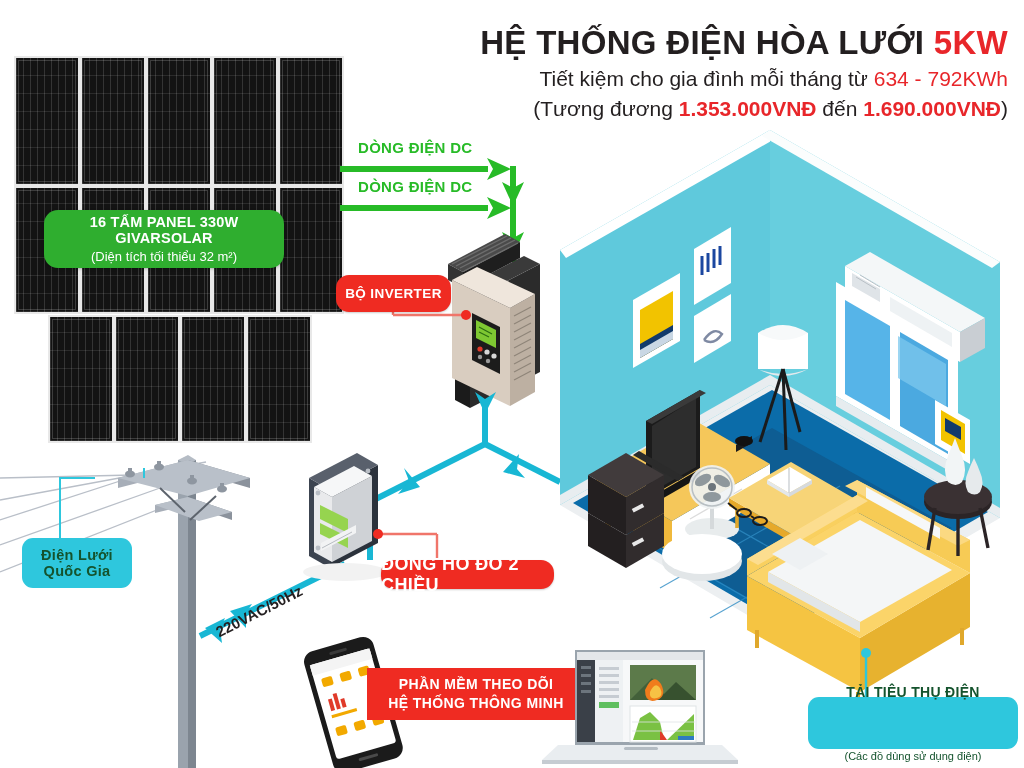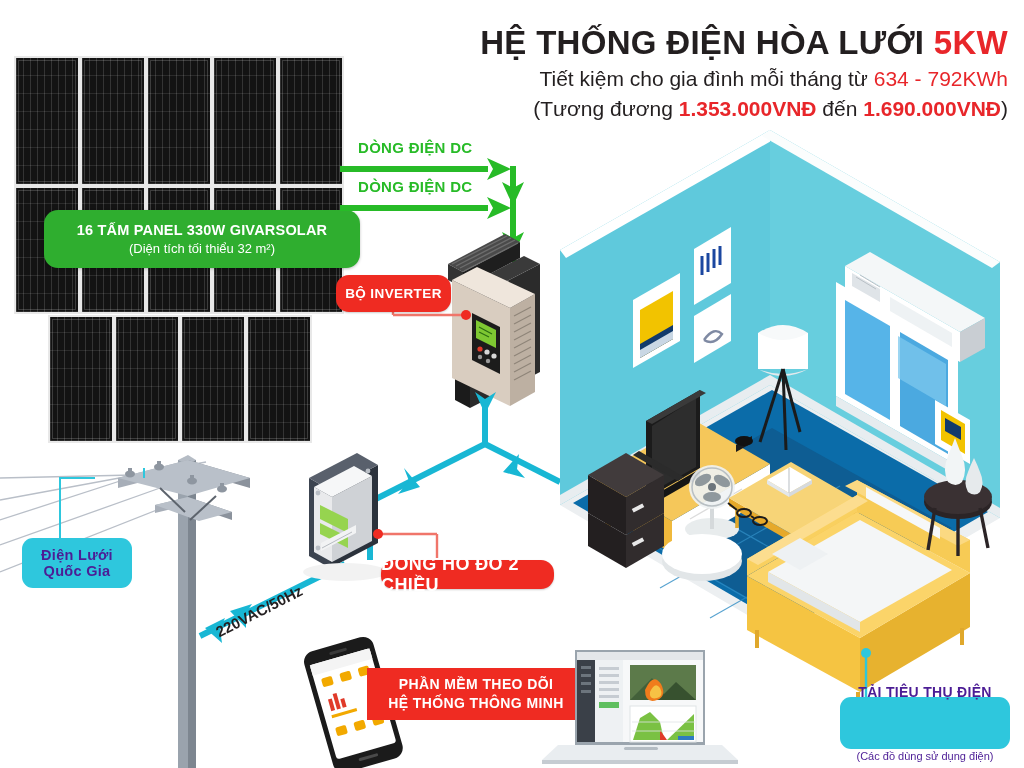--- a/index.html
+++ b/index.html
@@ -31,21 +31,21 @@
 
   
   .red-pill{position:absolute;background:#ef2b22;border-radius:13px;color:#fff;
             display:flex;align-items:center;justify-content:center;font-weight:bold;letter-spacing:.4px;
             box-shadow:0 1px 2px rgba(0,0,0,.2);}
   .red-banner{position:absolute;background:#ef2b22;color:#fff;text-align:center;
               display:flex;flex-direction:column;align-items:center;justify-content:center;
               font-weight:bold;line-height:19px;letter-spacing:.4px;}
 
   
-  .cyan-pill{position:absolute;background:#2ec7dd;border-radius:11px;color:#4c1d95;text-align:center;
+  .cyan-pill{position:absolute;background:#2ec7dd;border-radius:11px;color:#14532d;text-align:center;
              display:flex;flex-direction:column;align-items:center;justify-content:center;}
   .cyan-pill .c1{font-size:14px;font-weight:bold;letter-spacing:.3px;}
   .cyan-pill .c2{font-size:11px;margin-top:2px;}
 
   
   .layer{position:absolute;left:0;top:0;width:1024px;height:768px;pointer-events:none;}
 
   .rot-label{position:absolute;color:#231f20;font-size:15px;font-weight:bold;transform-origin:0 0;}
 </style>
 </head>
@@ -77,21 +77,21 @@
     <div class="panel" style="left:146px;top:186px;width:66px;height:128px;"></div>
     <div class="panel" style="left:212px;top:186px;width:66px;height:128px;"></div>
     <div class="panel" style="left:278px;top:186px;width:66px;height:128px;"></div>
 
     <div class="panel" style="left:48px;top:315px;width:66px;height:128px;"></div>
     <div class="panel" style="left:114px;top:315px;width:66px;height:128px;"></div>
     <div class="panel" style="left:180px;top:315px;width:66px;height:128px;"></div>
     <div class="panel" style="left:246px;top:315px;width:66px;height:128px;"></div>
   </div>
 
-  <div class="green-pill" style="left:44px;top:210px;width:316px;height:58px;">
+  <div class="green-pill" style="left:44px;top:210px;width:240px;height:58px;">
     <div class="l1">16 TẤM PANEL 330W GIVARSOLAR</div>
     <div class="l2">(Diện tích tối thiểu 32 m²)</div>
   </div>
 
   <svg class="layer">
     <g stroke="#27bb27" stroke-width="6" fill="none">
       <line x1="340" y1="169" x2="488" y2="169"></line>
       <line x1="340" y1="208" x2="488" y2="208"></line>
       <line x1="513" y1="166" x2="513" y2="262"></line>
     </g>
@@ -429,21 +429,21 @@
 
       <path d="M948 456 q-6 14 0 26 q8 6 14 0 q6 -12 0 -26 q-4 -10 -7 -18 q-3 8 -7 18" fill="#f2f5f6"></path>
       <path d="M968 472 q-5 11 0 20 q7 5 12 0 q5 -9 0 -20 q-3 -8 -6 -14 q-3 6 -6 14" fill="#e6eaec"></path>
     </g>
   </svg>
 
   <svg class="layer">
     <polyline points="866,653 866,700 888,700" stroke="#2ec7dd" stroke-width="2.4" fill="none"></polyline>
     <circle cx="866" cy="653" r="5" fill="#2ec7dd"></circle>
   </svg>
-  <div class="cyan-pill" style="left:840px;top:697px;width:170px;height:52px;gap:48px;">
+  <div class="cyan-pill" style="left:808px;top:697px;width:210px;height:52px;gap:48px;">
     <div class="c1">TẢI TIÊU THỤ ĐIỆN</div>
     <div class="c2">(Các đồ dùng sử dụng điện)</div>
   </div>
 
   <svg class="layer">
     <g transform="rotate(-16 352 700)">
       <rect x="316" y="642" width="72" height="126" rx="11" fill="#1b1b1b"></rect>
       <rect x="321" y="655" width="62" height="98" rx="3" fill="#ffffff"></rect>
       <rect x="321" y="655" width="62" height="11" fill="#f4f4f4"></rect>
       <g fill="#f2a900">

